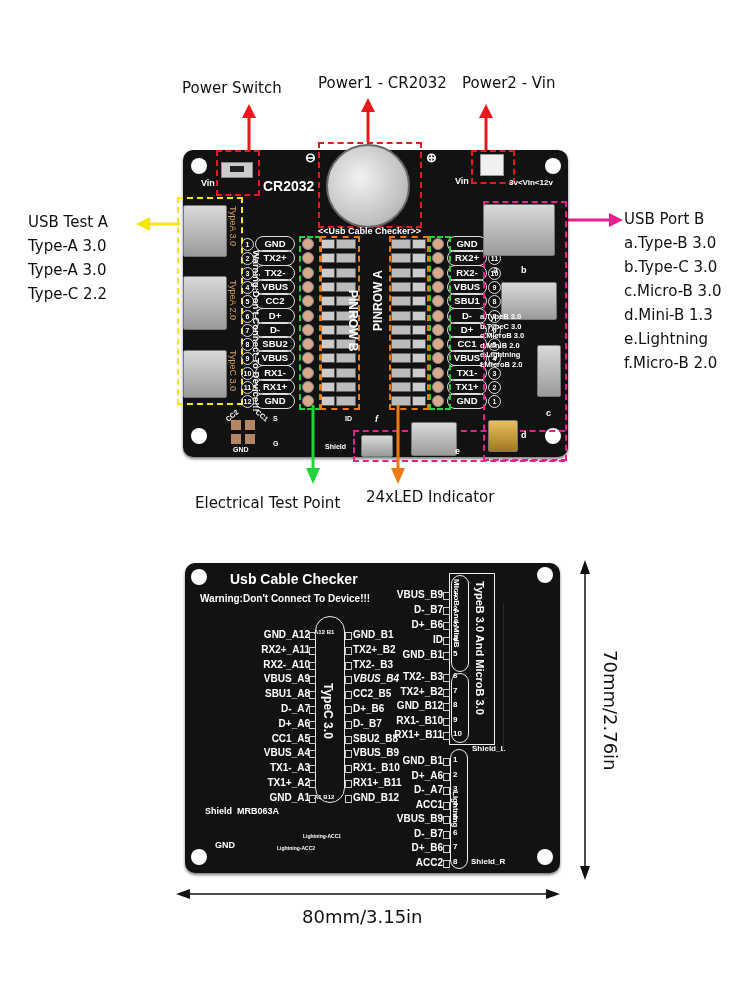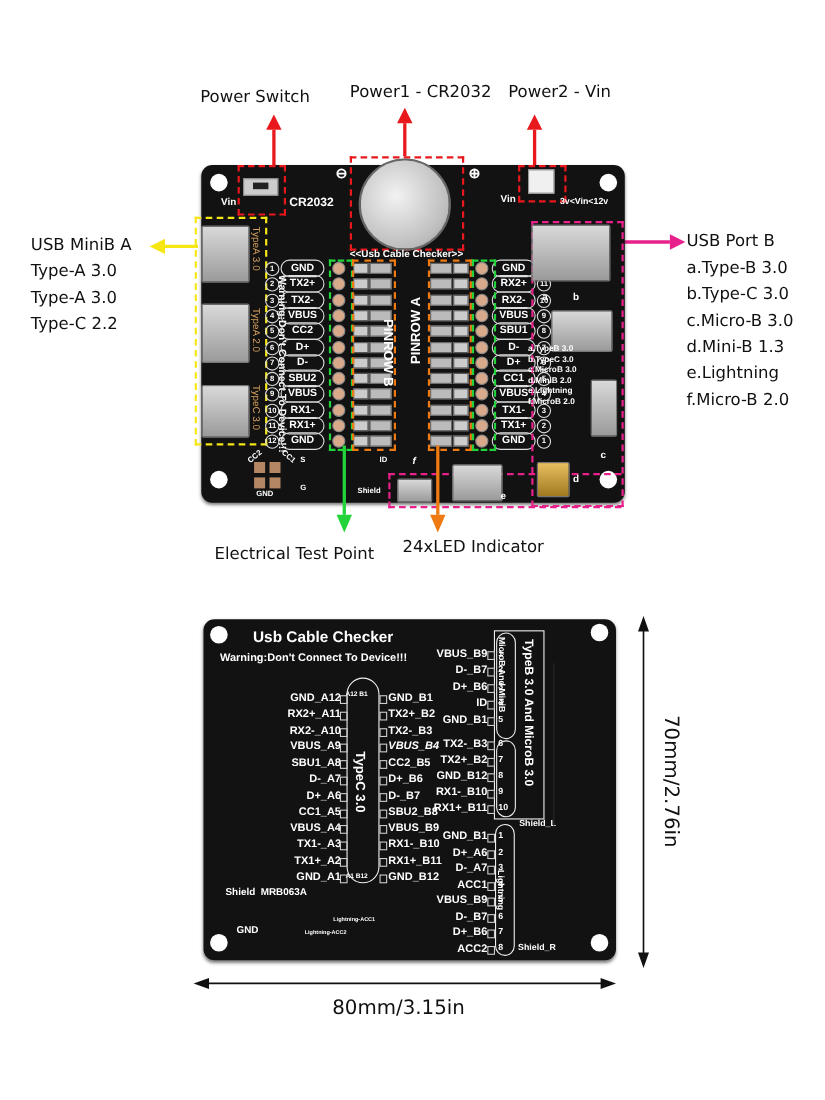--- a/index.html
+++ b/index.html
@@ -35,21 +35,21 @@
     <line x1="249" y1="152" x2="249" y2="118"></line>
     <polygon points="242,118 256,118 249,104" stroke="none"></polygon>
     <line x1="368" y1="142" x2="368" y2="112"></line>
     <polygon points="361,112 375,112 368,98" stroke="none"></polygon>
     <line x1="486" y1="150" x2="486" y2="118"></line>
     <polygon points="479,118 493,118 486,104" stroke="none"></polygon>
   </g>
 </svg>
 
 <div class="callout" style="left:28px;top:210px;">
-  <span class="list-line">USB MiniB A</span>
+  <span class="list-line">USB Test A</span>
   <span class="list-line">Type-A 3.0</span>
   <span class="list-line">Type-A 3.0</span>
   <span class="list-line">Type-C 2.2</span>
 </div>
 <svg class="abs" style="left:130px;top:210px;" width="60" height="30">
   <line x1="50" y1="14" x2="20" y2="14" stroke="#f5e614" stroke-width="3"></line>
   <polygon points="20,7 20,21 6,14" fill="#f5e614"></polygon>
 </svg>
 
 <div class="callout" style="left:624px;top:207px;">
@@ -70,21 +70,21 @@
   <div class="hole" style="left:8px;top:8px;"></div>
   <div class="hole" style="left:362px;top:8px;"></div>
   <div class="hole" style="left:8px;top:278px;"></div>
   <div class="hole" style="left:362px;top:278px;"></div>
 
   <div class="dash" style="left:33px;top:0;width:40px;height:42px;border-color:#e8181c;"></div>
   <div style="position:absolute;left:38px;top:12px;width:30px;height:14px;background:#ccc;border:1px solid #888;">
     <div style="position:absolute;left:8px;top:3px;width:14px;height:6px;background:#222;"></div>
   </div>
   <div class="silk" style="left:18px;top:28px;font-size:9px;">Vin</div>
-  <div class="silk" style="left:80px;top:28px;font-size:11px;">CR2032</div>
+  <div class="silk" style="left:80px;top:28px;font-size:14px;">CR2032</div>
   <div class="silk" style="left:122px;top:0px;font-size:13px;">⊖</div>
 
   <div class="dash" style="left:135px;top:-8px;width:100px;height:82px;border-color:#e8181c;"></div>
   <div style="position:absolute;left:143px;top:-6px;width:80px;height:80px;border-radius:50%;background:radial-gradient(circle at 40% 40%,#f2f2f2,#bdbdbd 70%,#888);border:2px solid #666;"></div>
   <div class="silk" style="left:243px;top:0px;font-size:13px;">⊕</div>
 
   <div class="dash" style="left:288px;top:0;width:40px;height:30px;border-color:#e8181c;"></div>
   <div style="position:absolute;left:297px;top:4px;width:22px;height:20px;background:#f0f0f0;border:1px solid #999;"></div>
   <div class="silk" style="left:272px;top:26px;font-size:9px;">Vin</div>
   <div class="silk" style="left:326px;top:28px;font-size:8px;">3v&lt;Vin&lt;12v</div>

